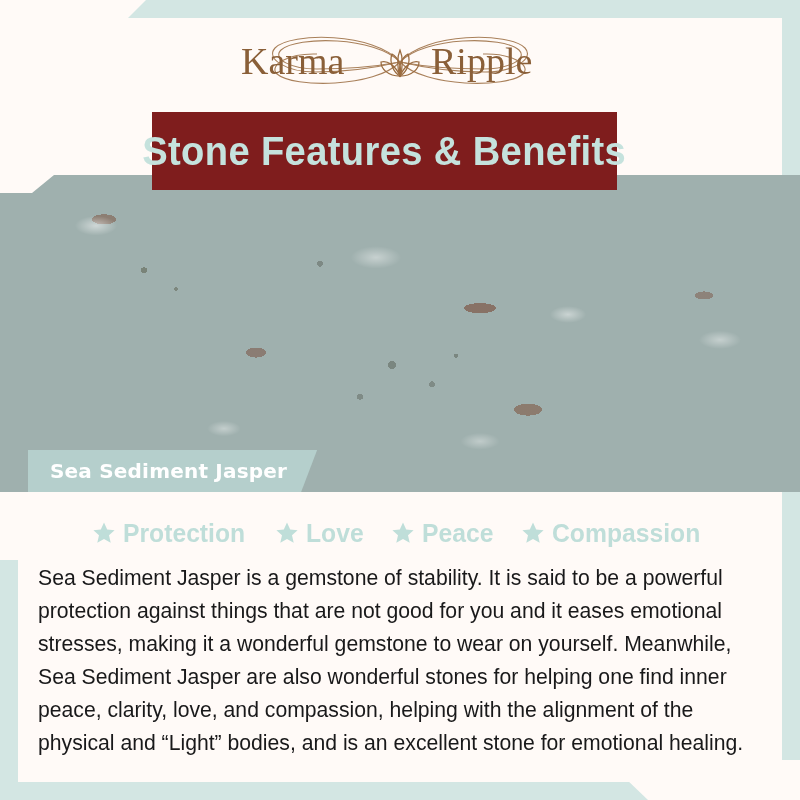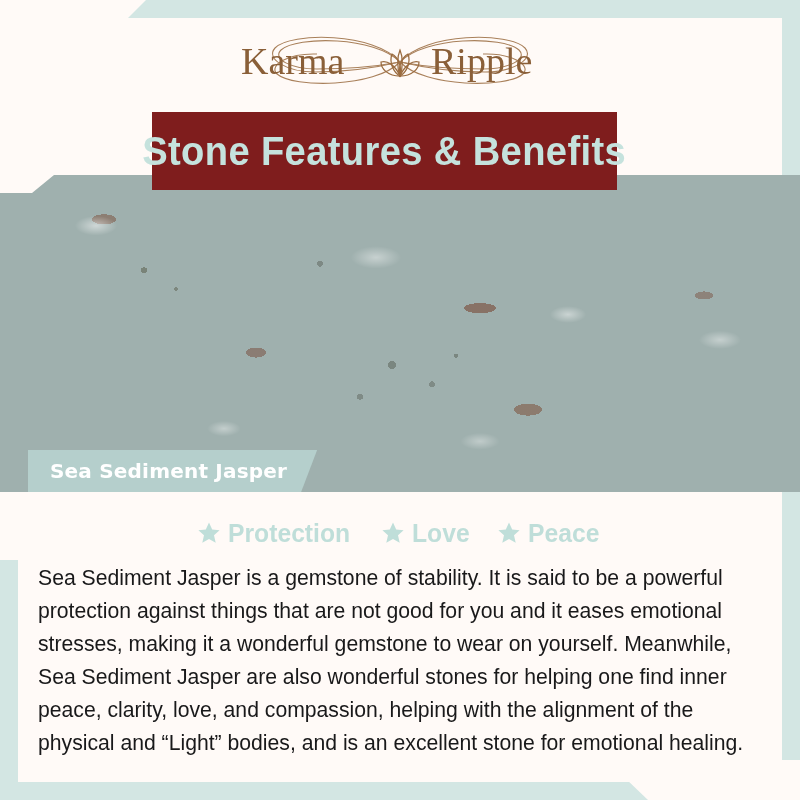--- a/index.html
+++ b/index.html
@@ -279,18 +279,26 @@
 
     <div class="feature">
       <span class="star">
         <svg width="24" height="24" viewBox="0 0 24 24">
             <polygon points="12,1.6 15.2,8.6 22.6,9.3 17,14.3 18.7,21.8 12,17.9 5.3,21.8 7,14.3 1.4,9.3 8.8,8.6" fill="#bfded9"></polygon>
           </svg>
       </span>
       <span class="feature-label">Peace</span>
     </div>
 
+    <div class="feature">
+      <span class="star">
+        <svg width="24" height="24" viewBox="0 0 24 24">
+            <polygon points="12,1.6 15.2,8.6 22.6,9.3 17,14.3 18.7,21.8 12,17.9 5.3,21.8 7,14.3 1.4,9.3 8.8,8.6" fill="#bfded9"></polygon>
+          </svg>
+      </span>
+      <span class="feature-label">Compassion</span>
+    </div>
 
   </div>
 
   <p class="body-copy">Sea Sediment Jasper is a gemstone of stability. It is said to be a powerful protection against things that are not good for you and it eases emotional stresses, making it a wonderful gemstone to wear on yourself. Meanwhile, Sea Sediment Jasper are also wonderful stones for helping one find inner peace, clarity, love, and compassion, helping with the alignment of the physical and “Light” bodies, and is an excellent stone for emotional healing.</p>
 
 </div>
 
 </body></html>

